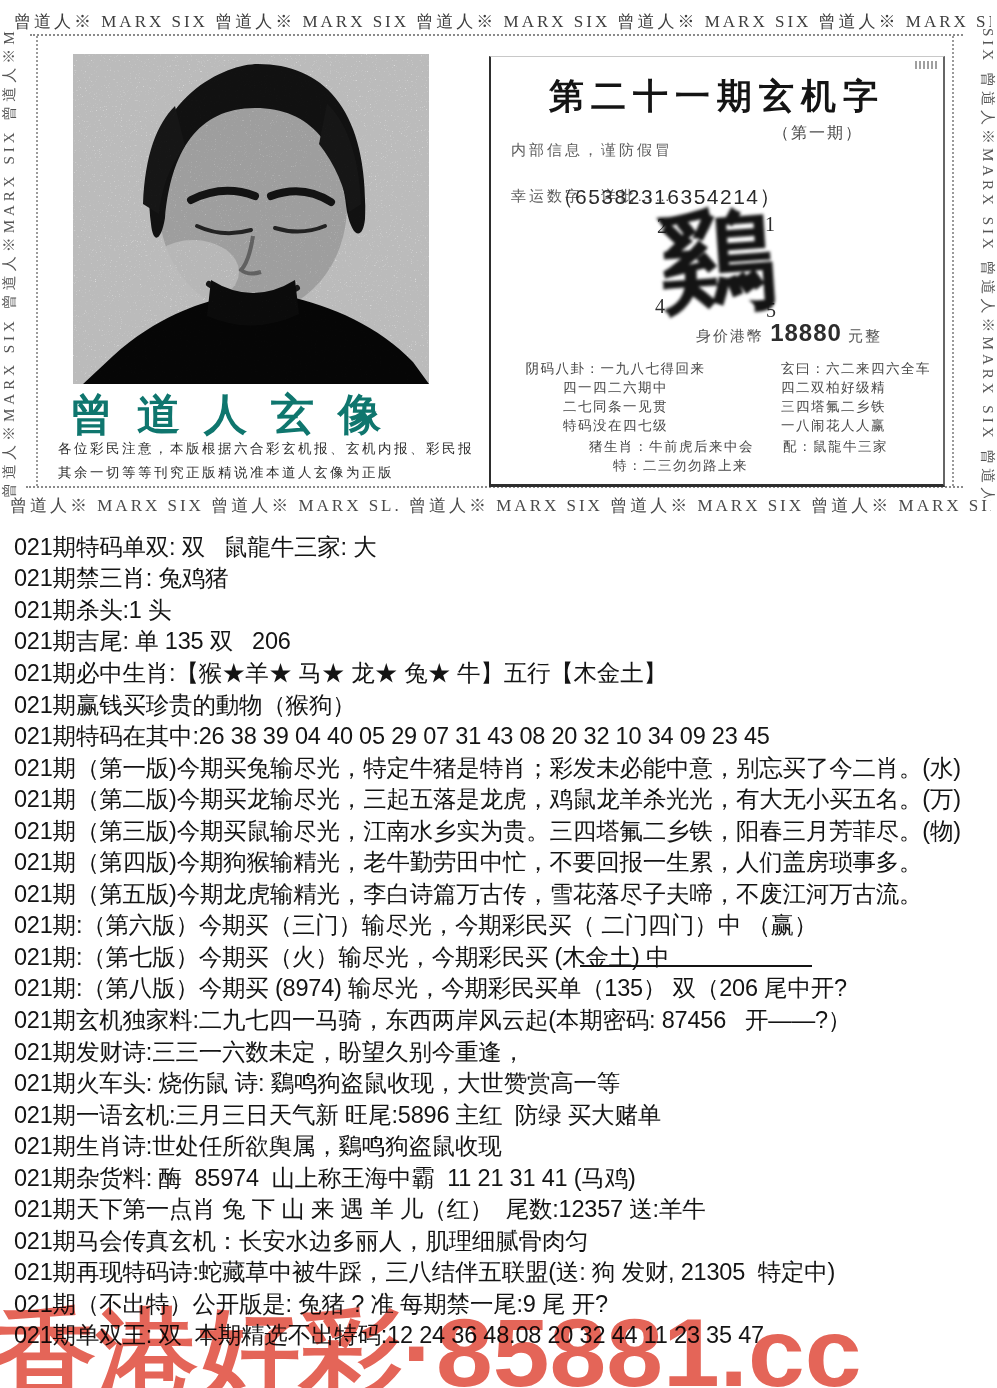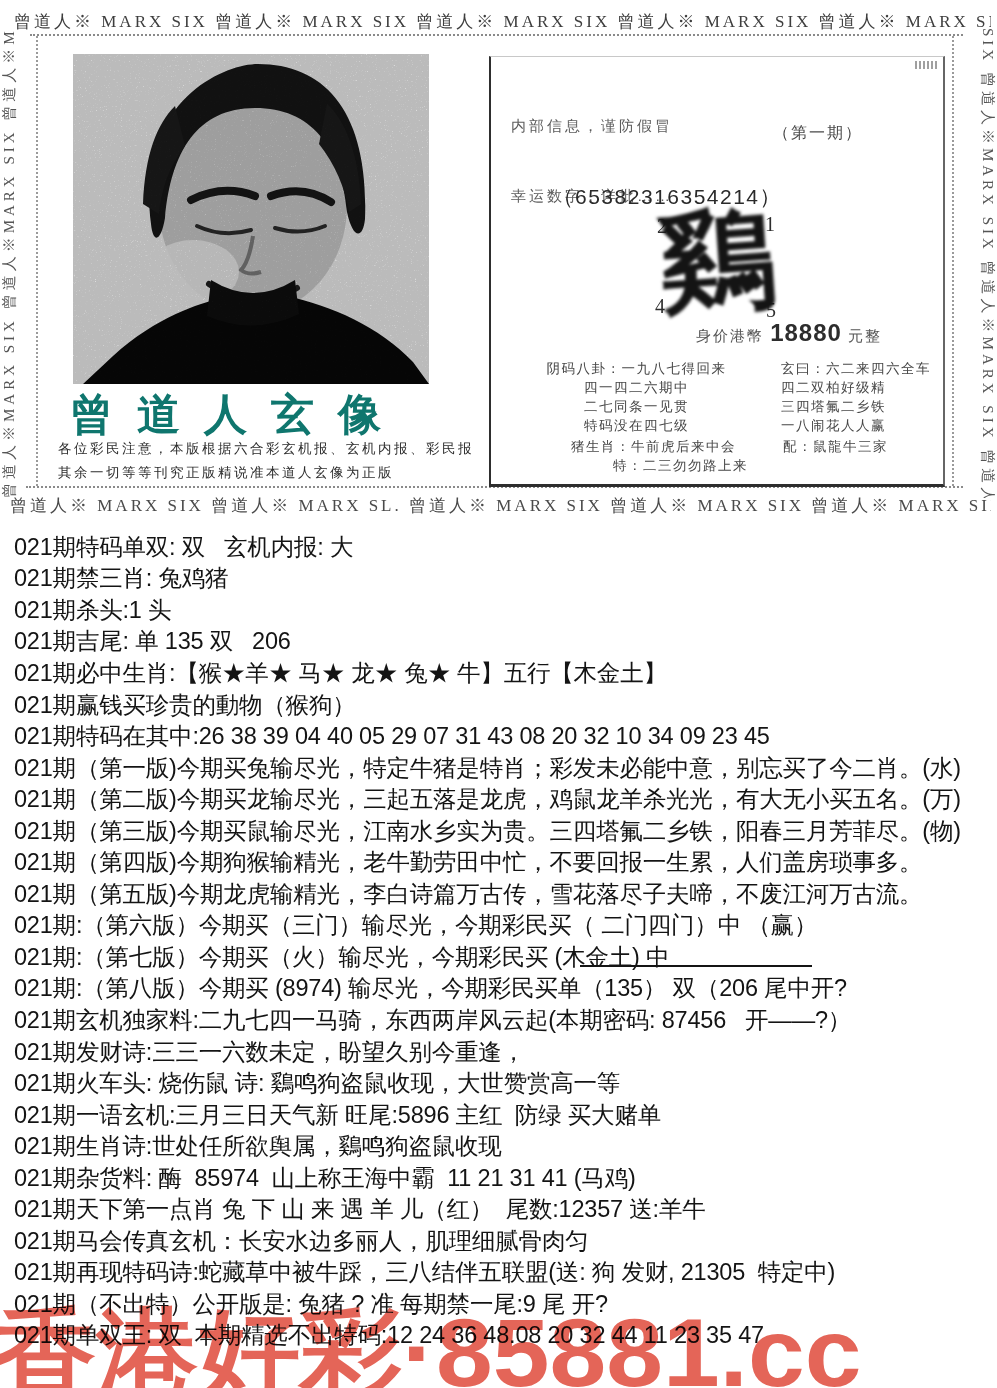--- a/index.html
+++ b/index.html
@@ -50,42 +50,42 @@
   .panel{
     position:absolute;left:489px;top:56px;width:452px;height:427px;
     border-left:2px solid #2e2e2e;border-bottom:3px solid #2e2e2e;
     border-right:2px solid #666;border-top:1px solid #c8c8c8;
   }
   .panel-title{
     position:absolute;top:16px;left:0;width:100%;text-align:center;
     font-size:35px;font-weight:bold;letter-spacing:7px;color:#141414;white-space:nowrap;
   }
   .faded{color:#5c5c5c;filter:blur(0.6px);}
-  .p-sub1{position:absolute;top:60px;left:20px;font-size:15px;letter-spacing:3px;white-space:nowrap;}
+  .p-sub1{position:absolute;top:84px;left:20px;font-size:15px;letter-spacing:3px;white-space:nowrap;}
   .p-issue{position:absolute;top:66px;left:282px;font-size:16px;letter-spacing:2px;color:#4a4a4a;filter:blur(0.4px);white-space:nowrap;}
   .p-sub2{position:absolute;top:98px;left:20px;font-size:15px;letter-spacing:3px;white-space:nowrap;margin-top:32px;}
   .p-code{
     position:absolute;top:126px;left:0;width:78%;text-align:center;
     font-size:21px;letter-spacing:1.5px;color:#2a2a2a;filter:blur(0.3px);white-space:nowrap;
   }
   .corner{position:absolute;font-size:20px;color:#2e2e2e;font-family:"Liberation Serif",serif;}
   .c-tl{left:166px;top:158px;} .c-tr{left:274px;top:156px;}
   .c-bl{left:164px;top:238px;} .c-br{left:275px;top:242px;}
   .big-glyph{
     position:absolute;left:172px;top:148px;font-size:110px;font-weight:900;
     color:#141414;filter:blur(1.7px);transform:rotate(-4deg) scaleX(1.04);
     line-height:1;white-space:nowrap;
   }
   .price{position:absolute;top:262px;left:205px;font-size:15px;letter-spacing:2px;
     color:#555;filter:blur(0.45px);white-space:nowrap;}
   .price b{font-size:24px;color:#2d2d2d;letter-spacing:1px;}
   .verse{font-size:13.5px;color:#474747;filter:blur(0.6px);letter-spacing:1.5px;line-height:19px;white-space:nowrap;}
-  .v-left{position:absolute;left:23px;top:302px;width:245px;text-align:center;}
+  .v-left{position:absolute;left:2px;top:302px;width:245px;text-align:center;}
   .v-right{position:absolute;left:290px;top:302px;width:158px;text-align:left;}
-  .v-row5l{position:absolute;left:80px;top:380px;}
+  .v-row5l{position:absolute;left:98px;top:380px;}
   .v-row5r{position:absolute;left:292px;top:380px;}
   .v-row6l{position:absolute;left:122px;top:399px;}
   .corner-mark{position:absolute;right:6px;top:4px;width:22px;height:8px;
     background:repeating-linear-gradient(90deg,#777 0 2px,transparent 2px 4px);opacity:.7;}
 
   
   .bodytext{position:absolute;left:14px;top:531px;width:978px;}
   .bline{
     height:31.55px;display:flex;align-items:center;
     font-size:23.5px;color:#141414;white-space:pre;letter-spacing:-0.2px;
@@ -146,20 +146,21 @@
 
   <rect width="356" height="330" filter="url(#noise)" opacity="0.28"></rect>
 </svg>
 
 <div class="caption">曾道人玄像</div>
 <div class="note note1">各位彩民注意，本版根据六合彩玄机报、玄机内报、彩民报</div>
 <div class="note note2">其余一切等等刊究正版精说准本道人玄像为正版</div>
 
 <div class="panel">
   <div class="corner-mark"></div>
+  <div class="panel-title">第二十一期玄机字</div>
   <div class="p-sub1 faded">内部信息，谨防假冒</div>
   <div class="p-issue">（第一期）</div>
   <div class="p-sub2 faded">幸运数字，详批……</div>
   <div class="p-code">（65382316354214）</div>
   <div class="corner c-tl">2</div>
   <div class="corner c-tr">1</div>
   <div class="corner c-bl">4</div>
   <div class="corner c-br">5</div>
   <div class="big-glyph">鷄</div>
   <div class="price"><span>身价港幣 </span><b>18880</b><span> 元整</span></div>
@@ -174,21 +175,21 @@
     <div>四二双柏好级精</div>
     <div>三四塔氟二乡铁</div>
     <div>一八闹花人人赢</div>
   </div>
   <div class="verse v-row5l">猪生肖：牛前虎后来中会</div>
   <div class="verse v-row5r">配：鼠龍牛三家</div>
   <div class="verse v-row6l">特：二三勿勿路上来</div>
 </div>
 
 <div class="bodytext">
-  <div class="bline">021期特码单双: 双   玄机内报: 大</div>
+  <div class="bline">021期特码单双: 双   鼠龍牛三家: 大</div>
   <div class="bline">021期禁三肖: 兔鸡猪</div>
   <div class="bline">021期杀头:1 头</div>
   <div class="bline">021期吉尾: 单 135 双   206</div>
   <div class="bline">021期必中生肖:【猴★羊★ 马★ 龙★ 兔★ 牛】五行【木金土】</div>
   <div class="bline">021期赢钱买珍贵的動物（猴狗）</div>
   <div class="bline">021期特码在其中:26 38 39 04 40 05 29 07 31 43 08 20 32 10 34 09 23 45</div>
   <div class="bline">021期（第一版)今期买兔输尽光，特定牛猪是特肖；彩发未必能中意，别忘买了今二肖。(水)</div>
   <div class="bline">021期（第二版)今期买龙输尽光，三起五落是龙虎，鸡鼠龙羊杀光光，有大无小买五名。(万)</div>
   <div class="bline">021期（第三版)今期买鼠输尽光，江南水乡实为贵。三四塔氟二乡铁，阳春三月芳菲尽。(物)</div>
   <div class="bline">021期（第四版)今期狗猴输精光，老牛勤劳田中忙，不要回报一生累，人们盖房琐事多。</div>

